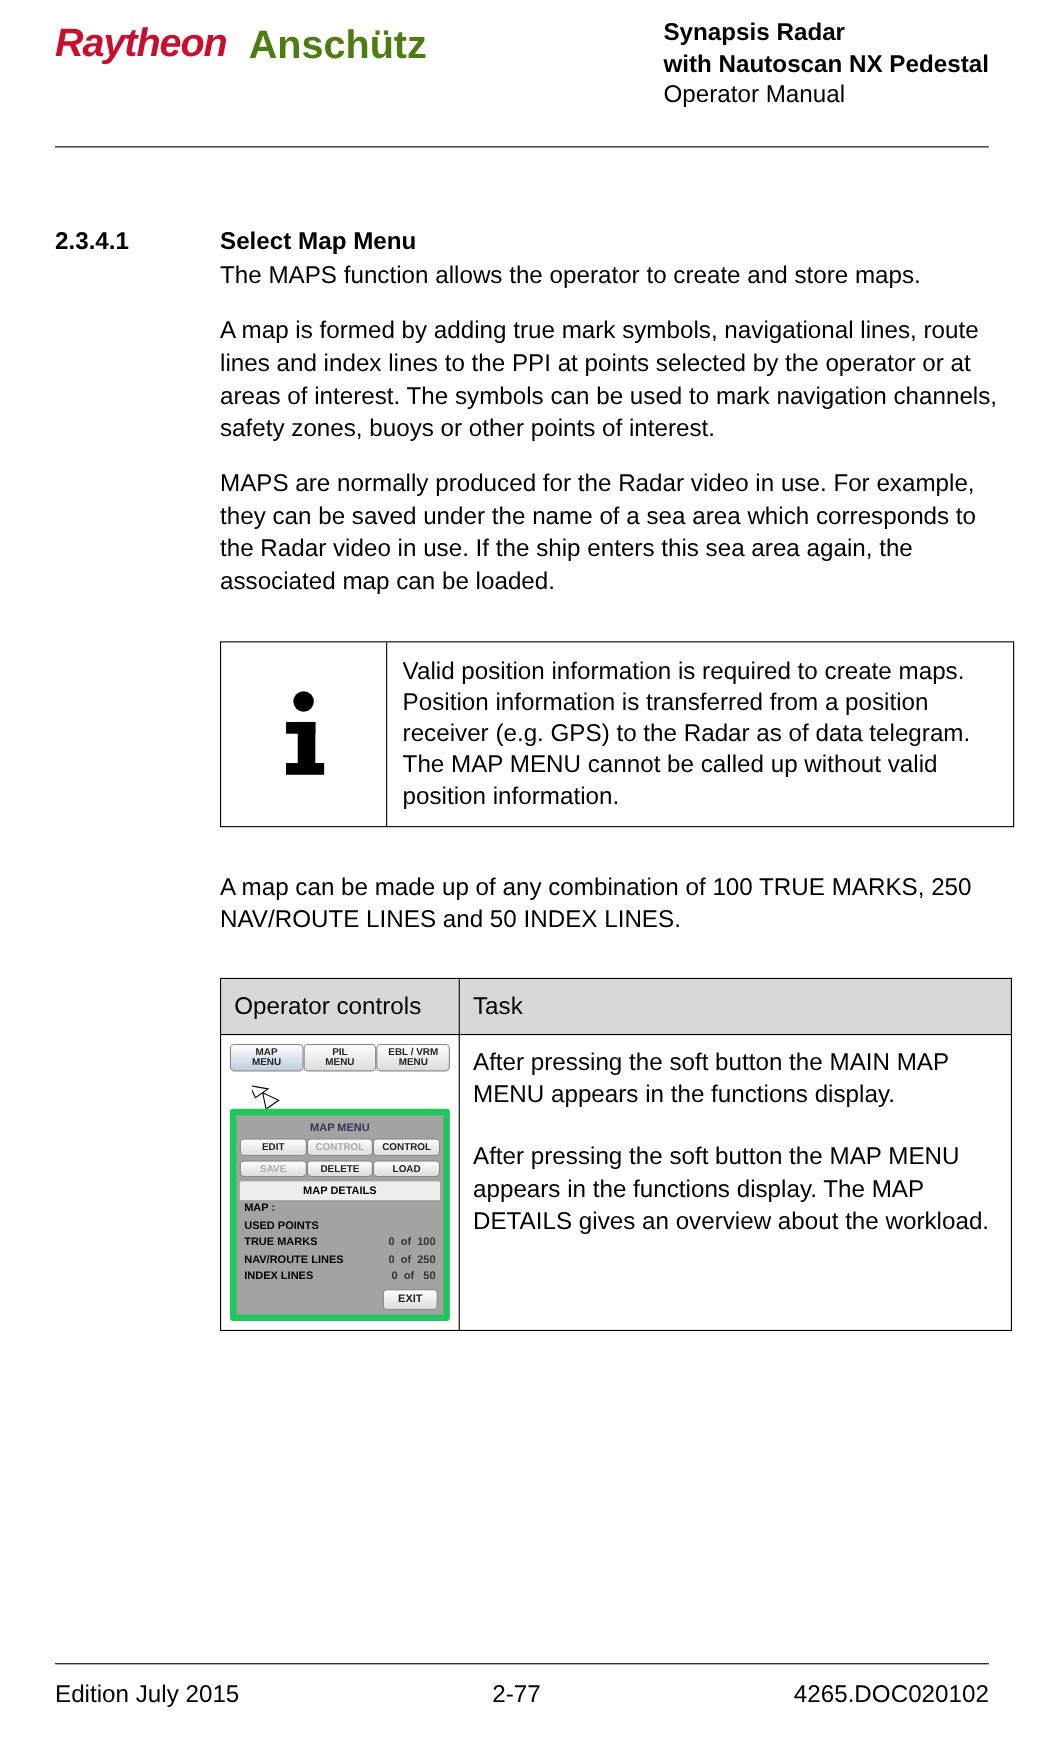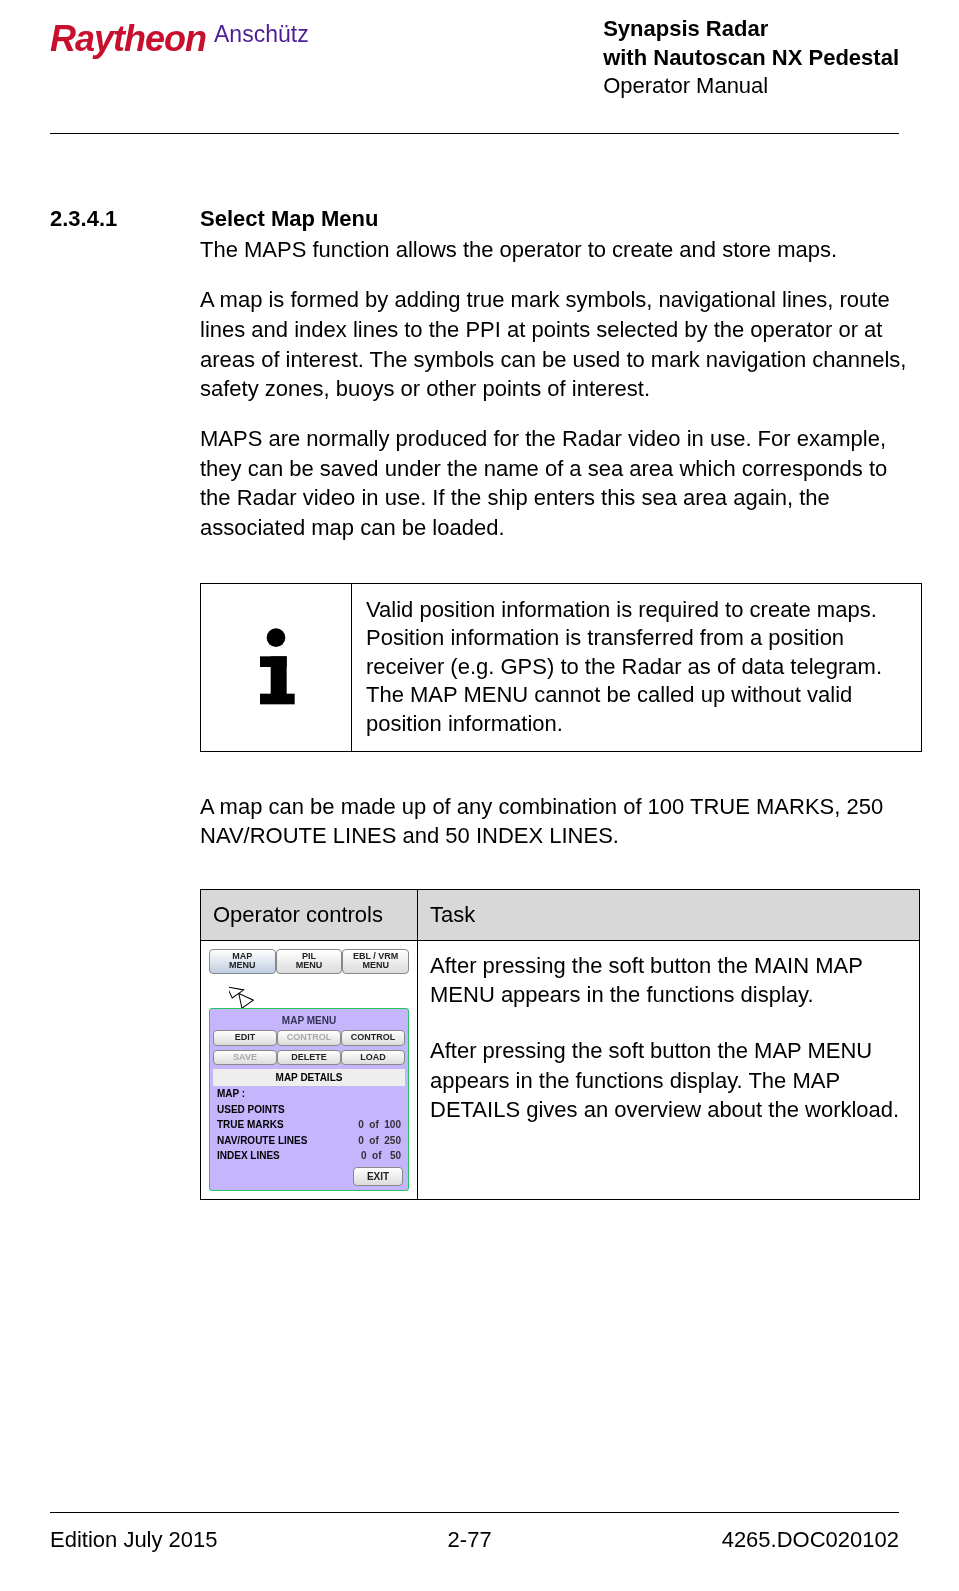--- a/index.html
+++ b/index.html
@@ -27,37 +27,37 @@
     margin-bottom: 70px;
   }
   .header-rule {
     border: none;
     border-top: 1px solid #000;
     margin: 0;
   }
   .logo {
     display: flex;
     align-items: flex-start;
-    gap: 8px;
+    gap: 20px;
     padding-top: 6px;
   }
   .logo-ray {
     font-family: "Arial Black", Arial, sans-serif;
     font-weight: 900;
     font-size: 36px;
     color: #c8102e;
     letter-spacing: -1px;
     line-height: 1;
     font-style: italic;
   }
   .logo-ans {
     font-family: Arial, sans-serif;
-    font-weight: 400;
-    font-size: 23px;
-    color: #4c1d95;
+    font-weight: 700;
+    font-size: 36px;
+    color: #4d7c0f;
     letter-spacing: 0px;
     line-height: 1;
     padding-top: 2px;
   }
   .doc-title {
     font-size: 22px;
     line-height: 1.3;
   }
   .doc-title .l1 { font-weight: bold; }
   .doc-title .l2 { font-weight: bold; }
@@ -154,23 +154,23 @@
   }
   .sbtn.sel { background: linear-gradient(#fff,#bfcde0); }
   .sbtn.dis { color: #aaa; }
   .cursor {
     position: relative;
     height: 22px;
     margin-left: 20px;
     margin-bottom: 8px;
   }
   .panel {
-    border: 1px solid #22c55e;
+    border: 6px solid #22c55e;
     border-radius: 3px;
-    background: #c4b5fd;
+    background: #a3a3a3;
     padding: 3px;
     margin-top: 2px;
   }
   .panel-title {
     text-align: center;
     font-weight: bold;
     color: #335;
     font-size: 10px;
     padding: 2px 0 3px;
   }

